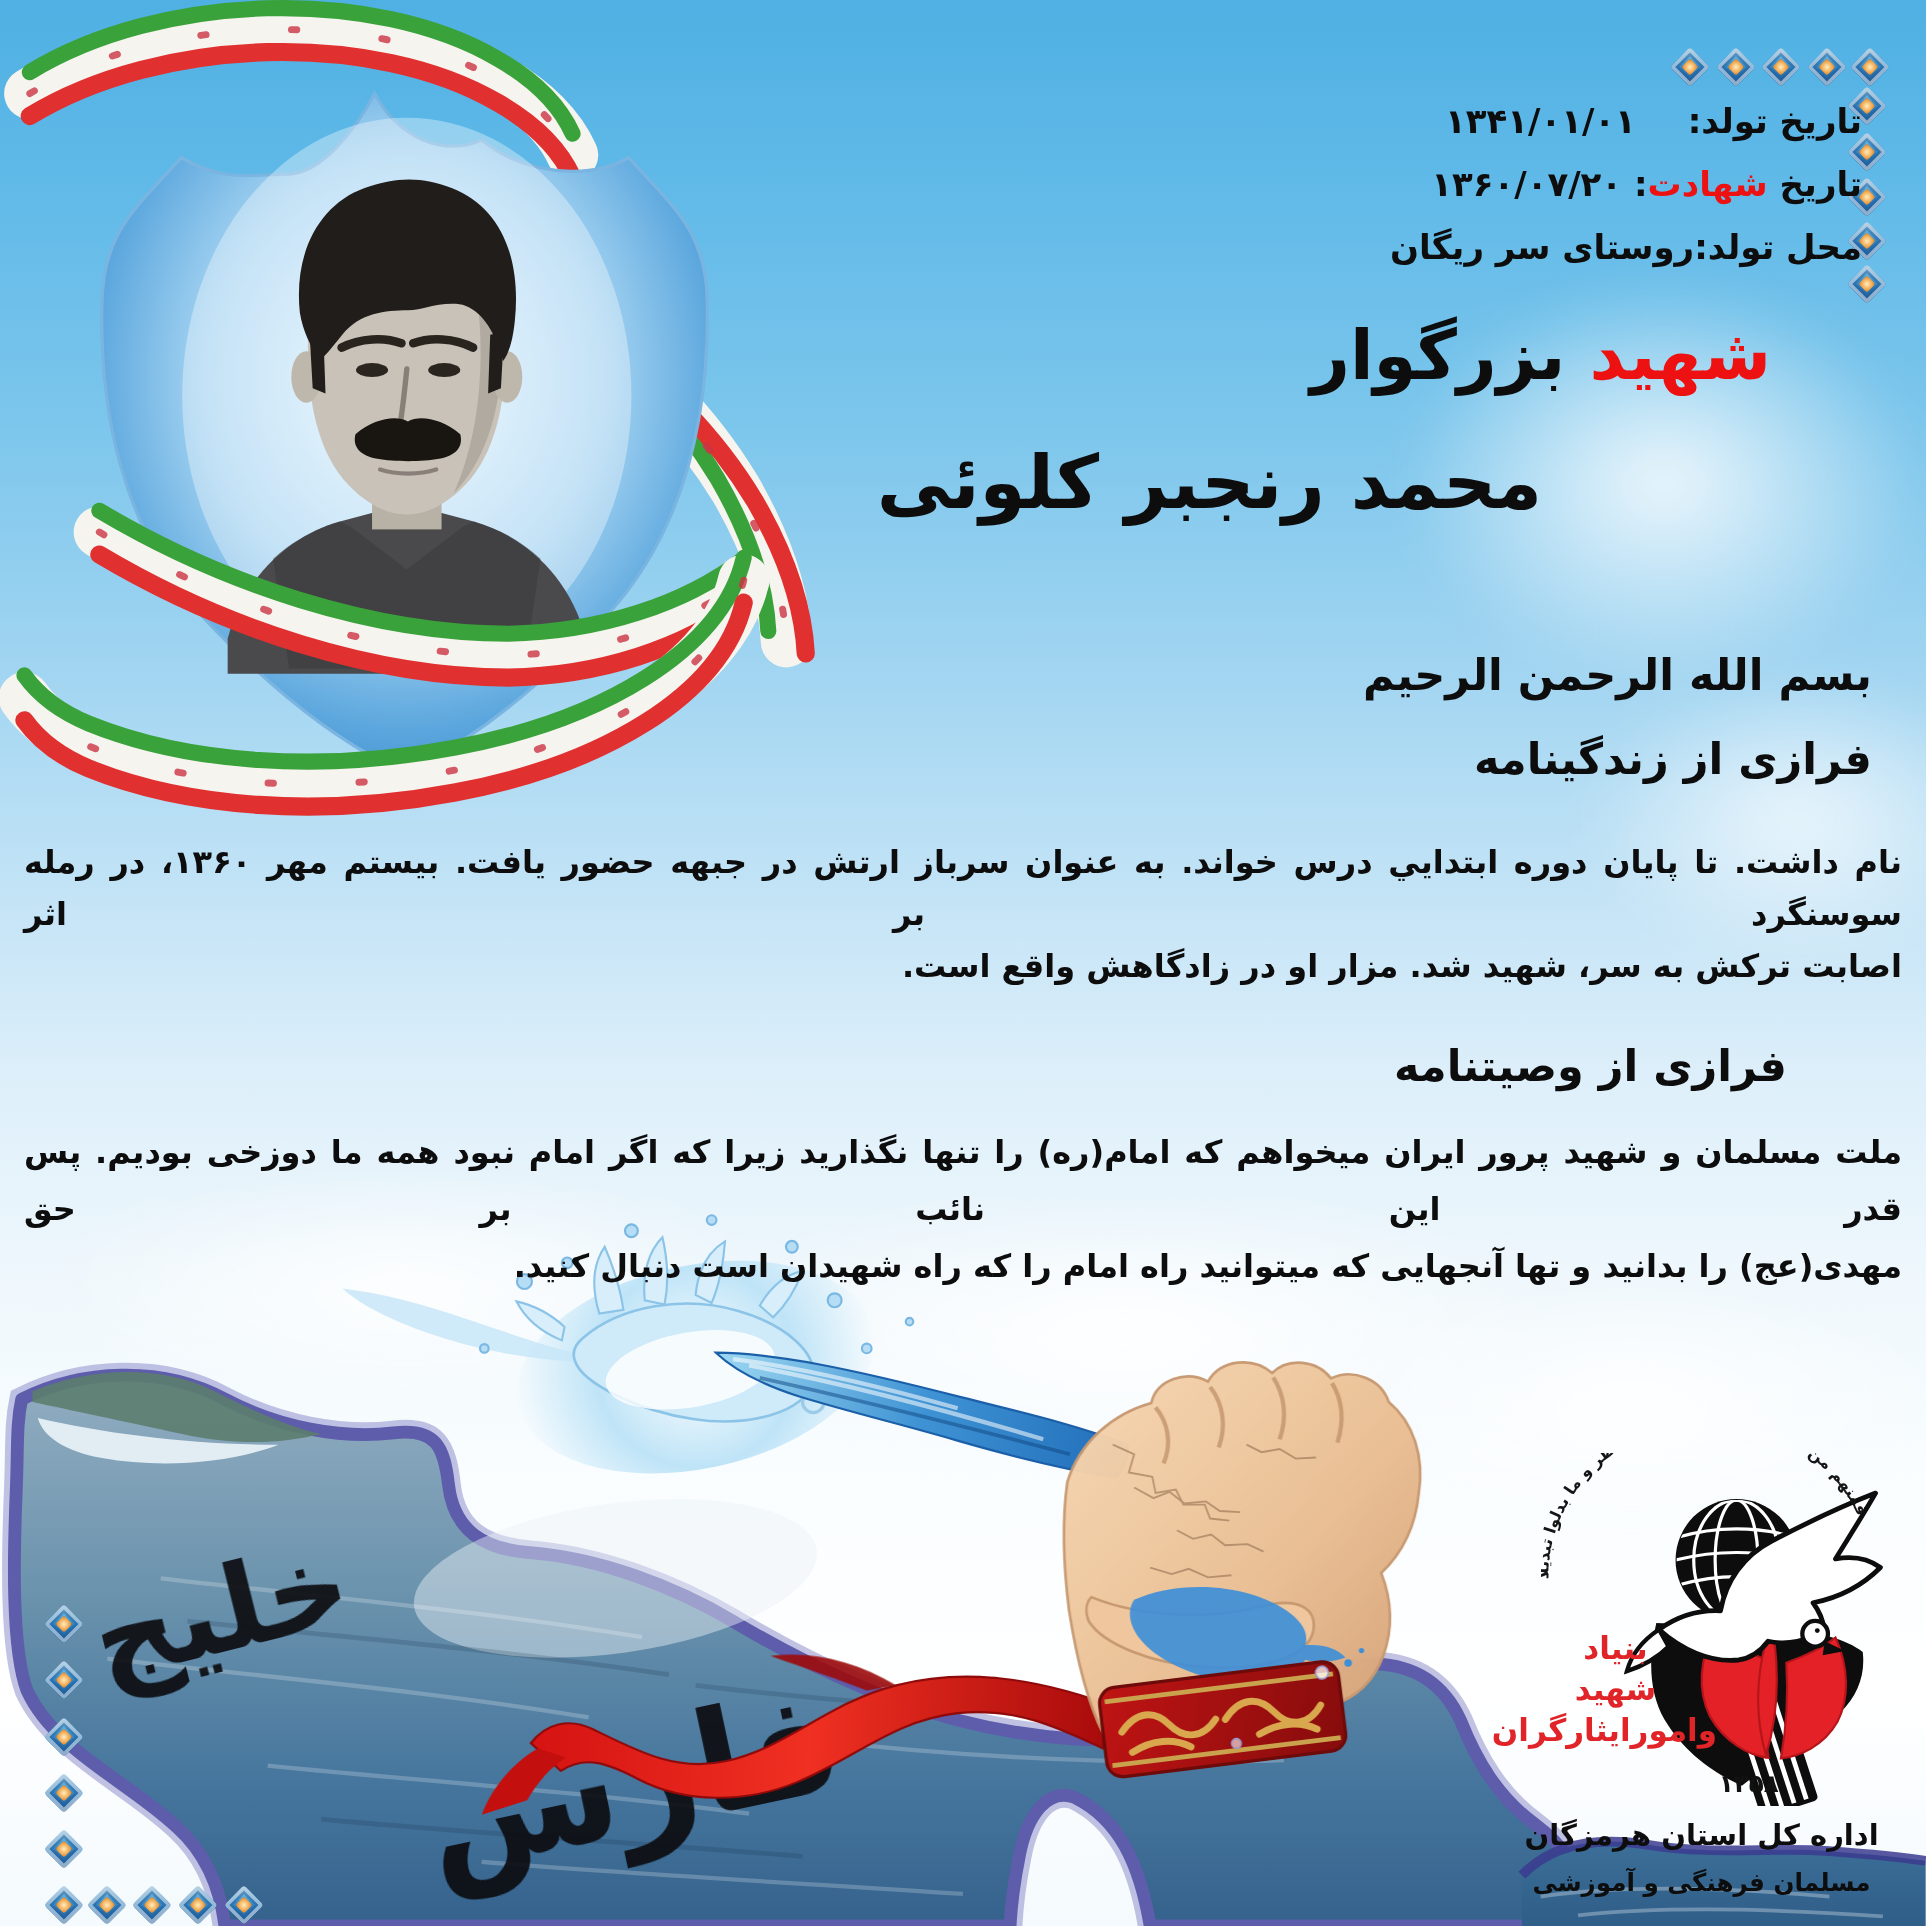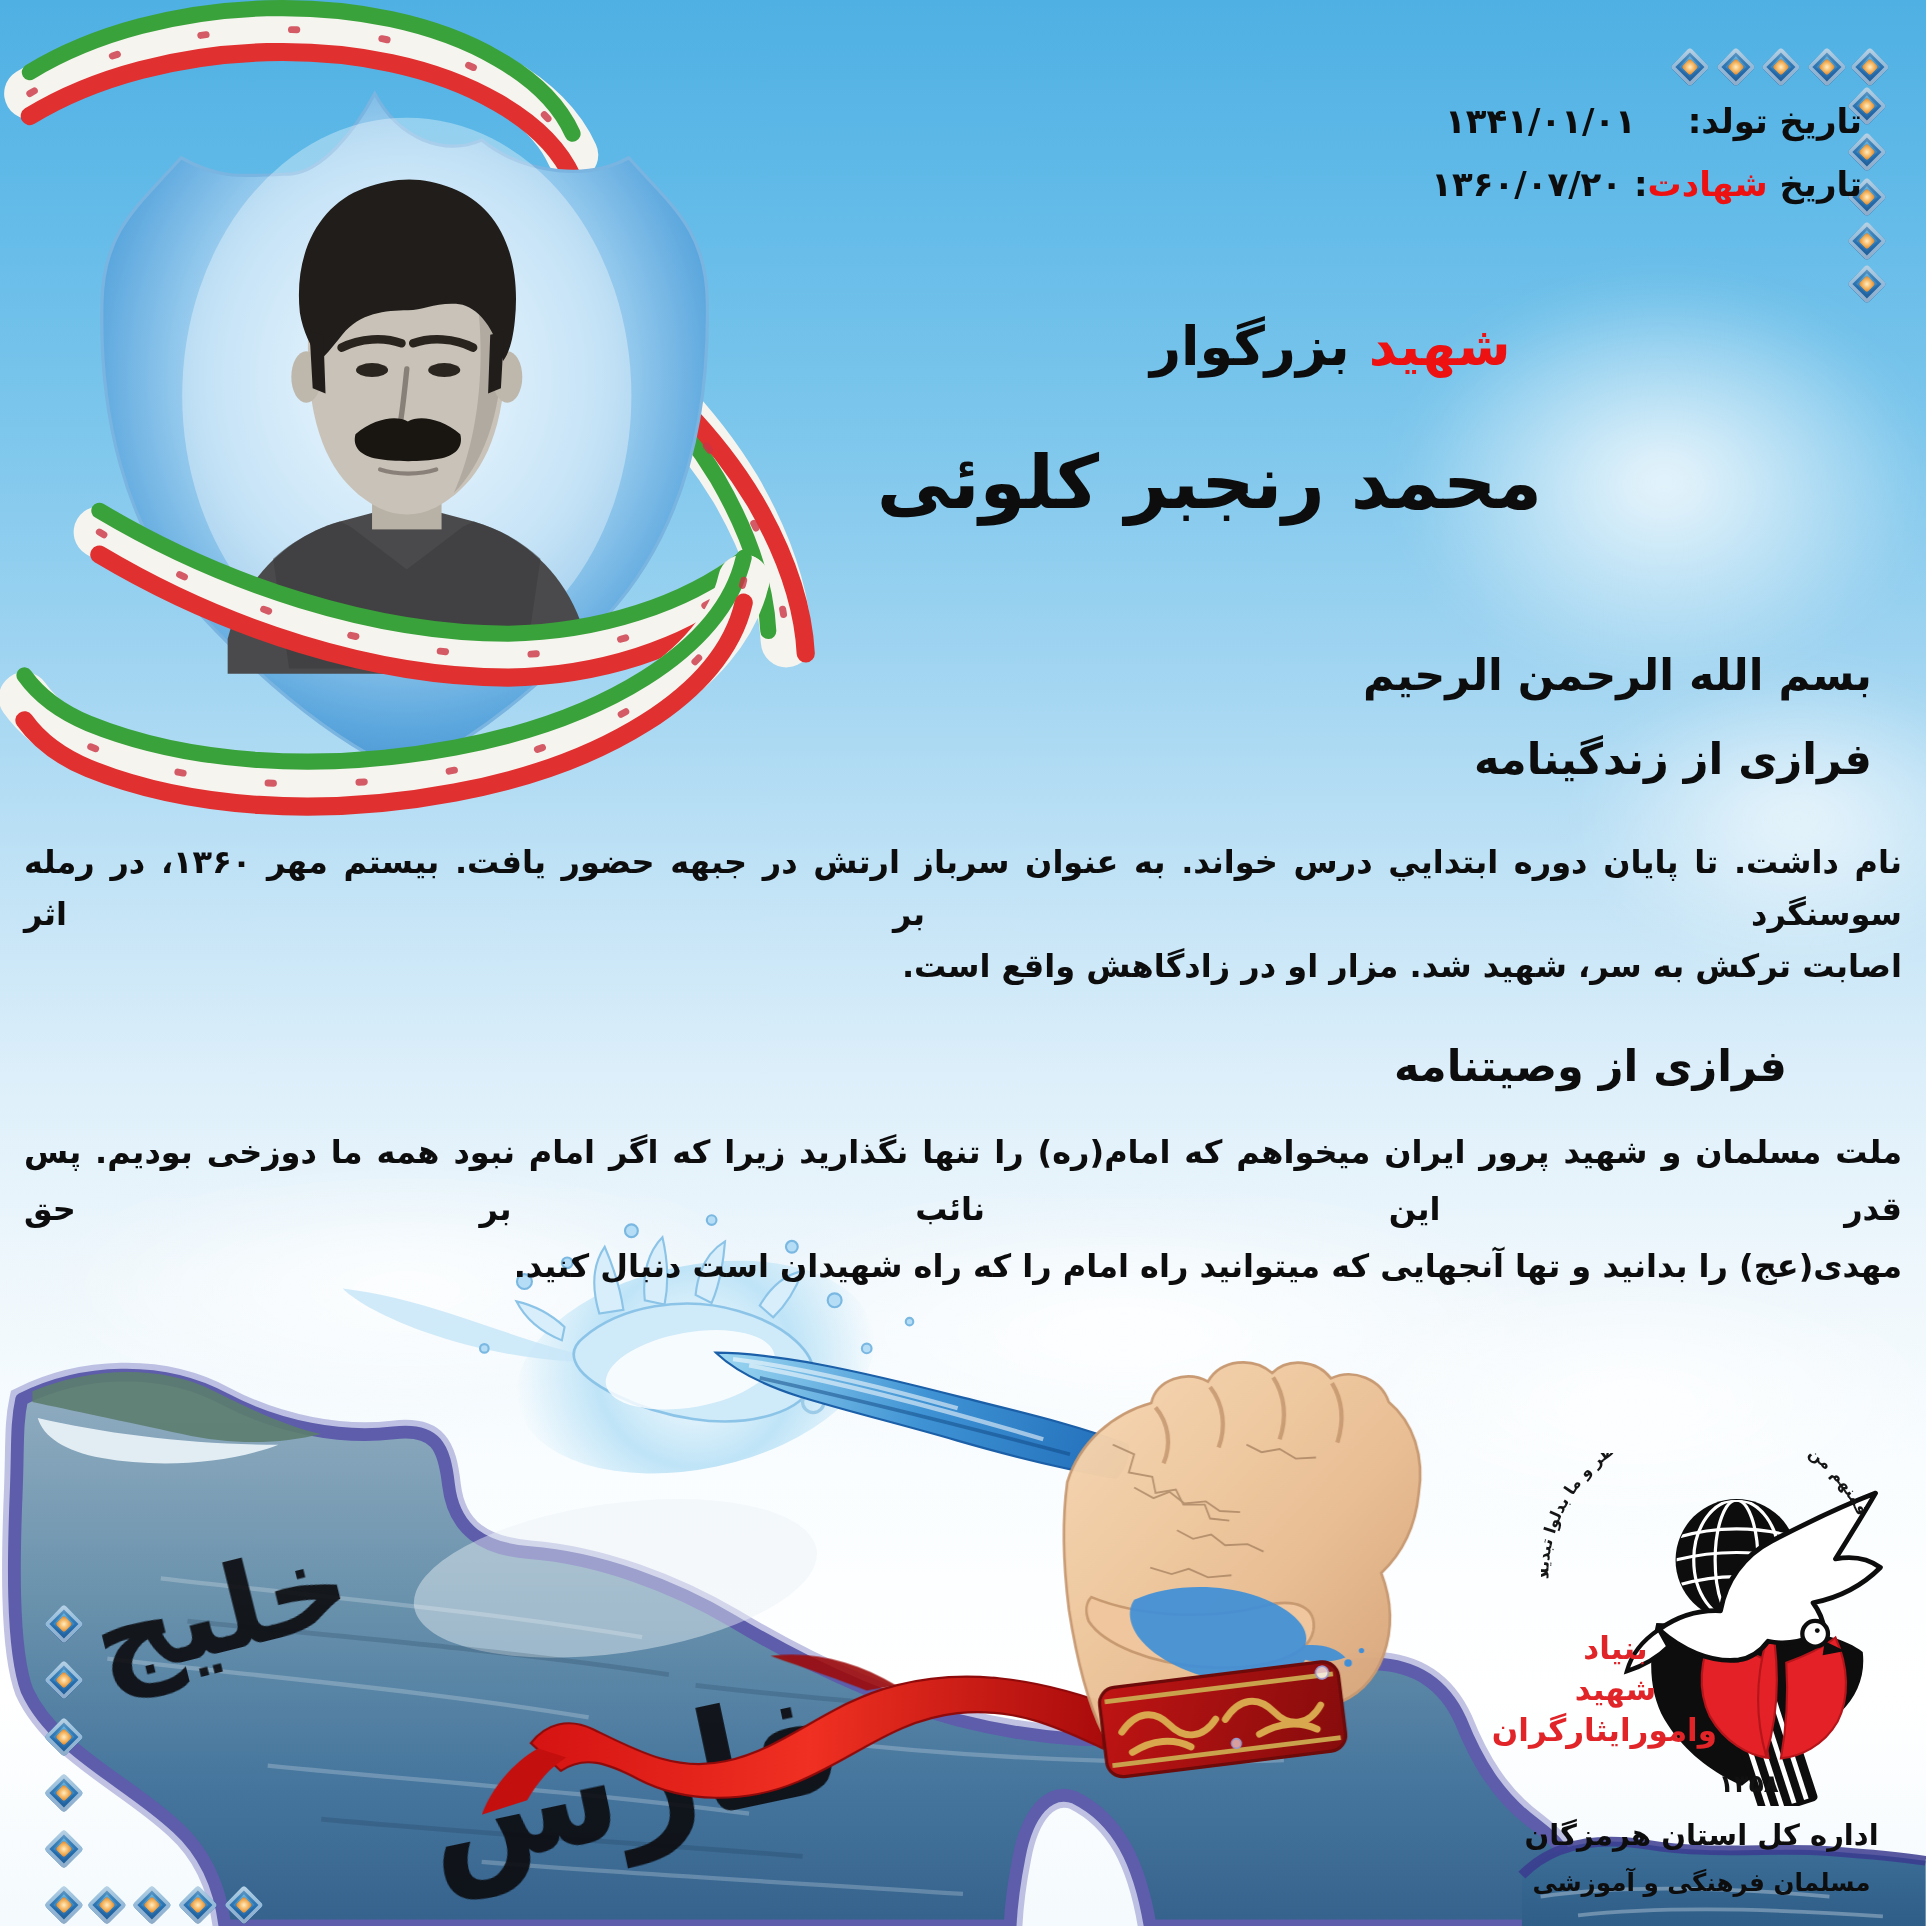--- a/index.html
+++ b/index.html
@@ -11,21 +11,21 @@
       #4fb0e3 0%, #61bae8 10%, #7cc6ec 22%, #9fd4f1 34%,
       #c2e3f6 46%, #ddeffa 56%, #eef7fc 66%, #f9fdff 76%, #ffffff 88%, #f4fafd 100%);
   }
   .cloud{position:absolute;border-radius:50%;filter:blur(22.5px);pointer-events:none;}
   .txt{position:absolute;color:#0d0d0d;font-weight:bold;}
   .rtl{direction:rtl;unicode-bidi:plaintext;}
   .info-block{top:90px;right:64px;width:417px;font-size:34px;line-height:63px;text-align:right;}
   .info-line{display:block;white-space:nowrap;}
   .info-line.spread{display:flex;flex-direction:row;justify-content:space-between;}
   .red-word{color:#ee1111;}
-  .title-line1{top:315px;left:1150px;width:621px;text-align:left;font-size:54px;white-space:nowrap;}
+  .title-line1{top:315px;left:1150px;width:621px;text-align:right;font-size:69px;white-space:nowrap;}
   .title-name{top:439px;left:867px;width:685px;text-align:center;font-size:74px;white-space:nowrap;}
   .bismillah{top:650px;right:54px;font-size:43px;white-space:nowrap;}
   .bio-header{top:734px;right:54px;font-size:43px;white-space:nowrap;}
   .para{left:24px;right:24px;font-size:32px;}
   .bio-para{top:836px;line-height:52px;}
   .will-para{top:1124px;line-height:57px;}
   .para .jline{text-align:justify;text-align-last:justify;}
   .para .lline{text-align:left;text-align-last:right;}
   .will-header{top:1041px;right:139px;font-size:43px;white-space:nowrap;}
   .org-red{top:1628px;left:1514px;width:203px;text-align:center;font-size:31px;line-height:41px;color:#e02428;}
@@ -370,20 +370,21 @@
     </span>
 
   <div class="txt rtl info-block">
     <span class="info-line spread">
       <span>تاریخ تولد:</span>
       <span>۱۳۴۱/۰۱/۰۱</span>
     </span>
     <span class="info-line">
       <span>تاریخ </span><span class="red-word">شهادت</span><span>: </span><span>۱۳۶۰/۰۷/۲۰</span>
     </span>
+    <span class="info-line">محل تولد:روستای سر ریگان</span>
   </div>
 
   <div class="txt rtl title-line1">
     <span class="red-word">شهید</span><span> بزرگوار</span>
   </div>
   <div class="txt rtl title-name">محمد رنجبر کلوئی</div>
 
   <div class="txt rtl bismillah">بسم الله الرحمن الرحیم</div>
   <div class="txt rtl bio-header">فرازی از زندگینامه</div>
 

